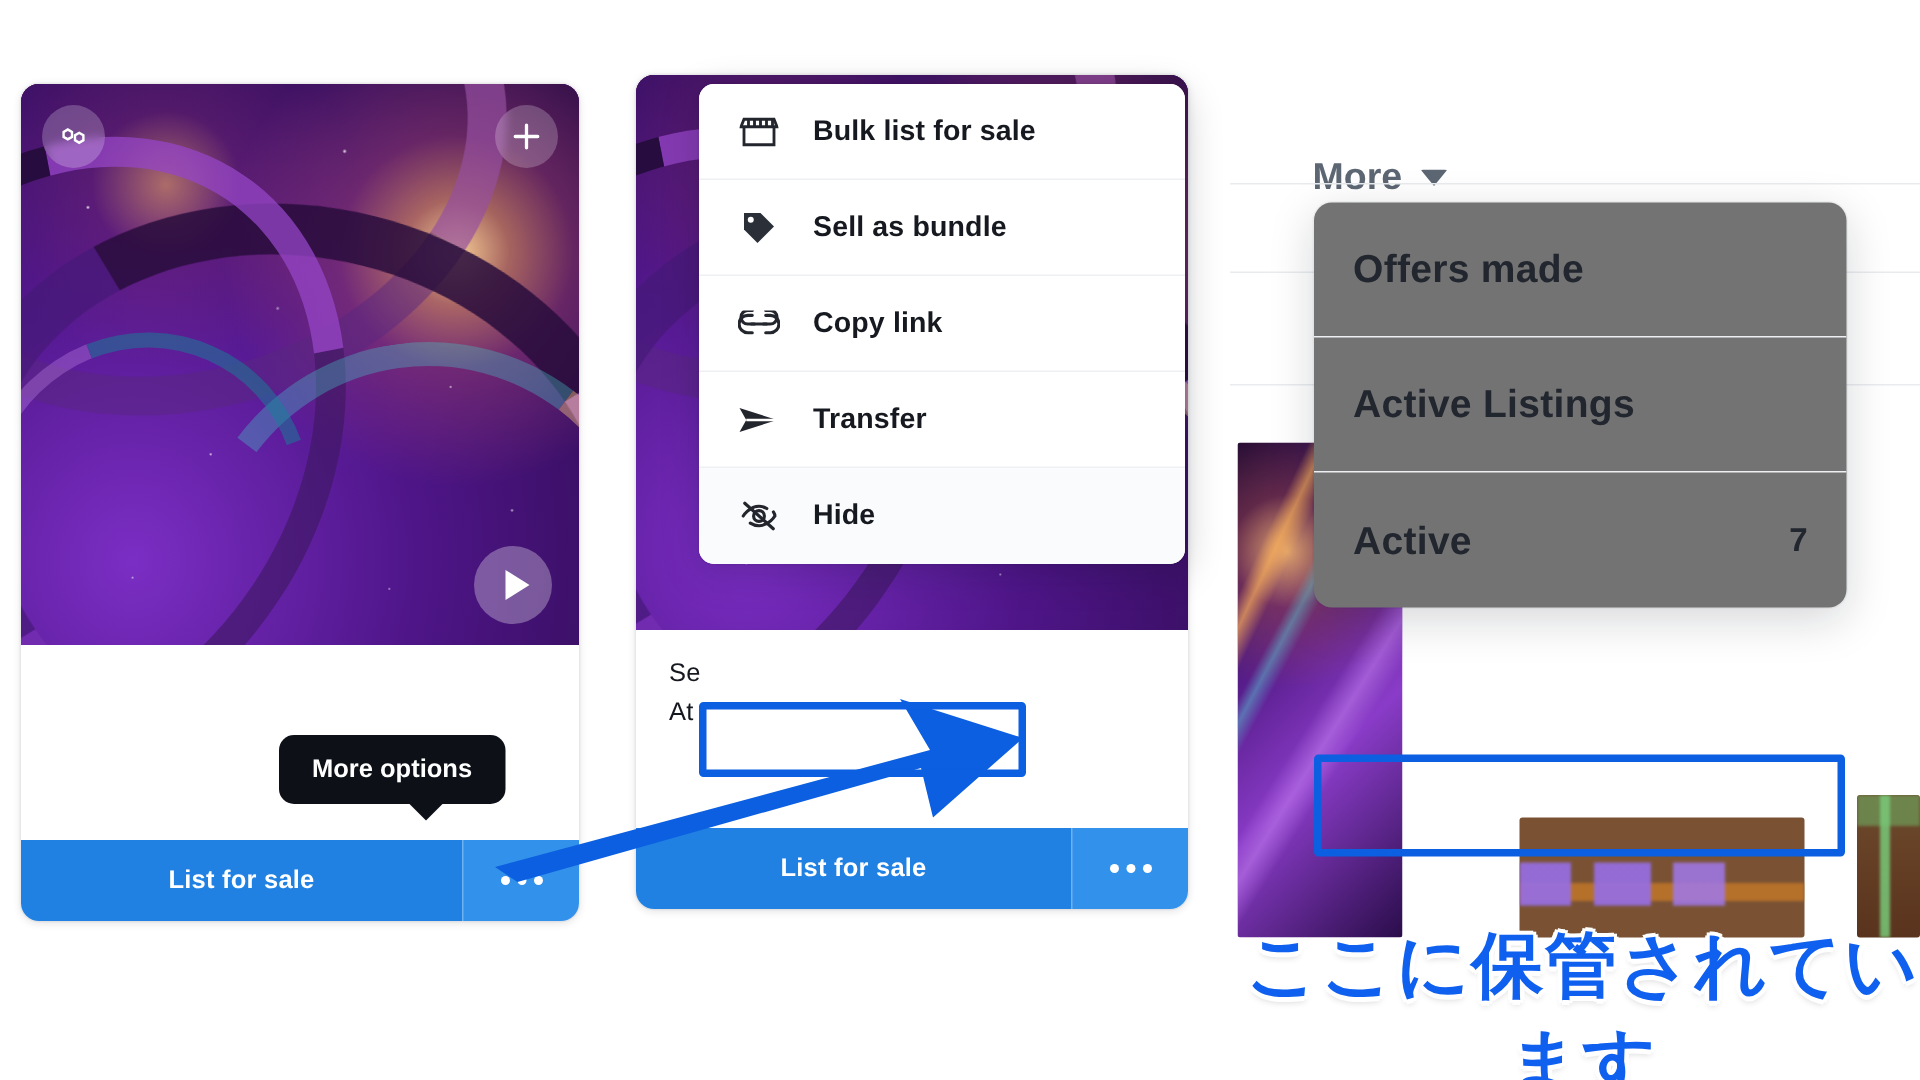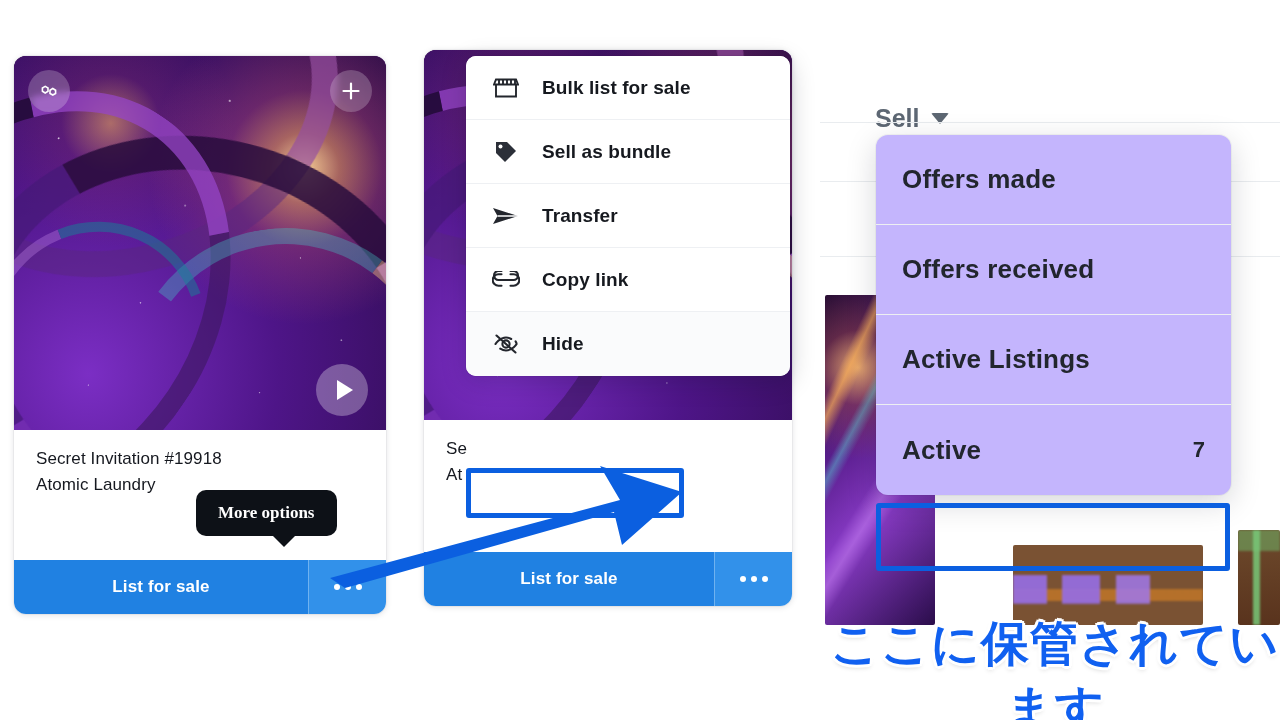--- a/index.html
+++ b/index.html
@@ -221,21 +221,21 @@
   .thumb-green::after{
     content:""; position:absolute; inset:0;
     background:
       linear-gradient(90deg, transparent 0 36%, rgba(120,200,120,.85) 36% 52%, transparent 52%),
       linear-gradient(180deg, rgba(110,190,110,.5) 0 22%, transparent 22%);
     filter: blur(1px);
   }
 
   .dd-menu {
     position:absolute;
-    background:#c4b5fd;
+    background:#737373;
     border-radius:12px;
     box-shadow: 0 8px 30px rgba(10,15,30,.17), 0 0 0 1px rgba(10,15,30,.04);
     overflow:hidden;
   }
   .dd-item {
     display:flex; align-items:center; justify-content:space-between;
     height:90px;
     padding:0 26px;
     border-bottom:1px solid #edeff2;
   }
@@ -303,38 +303,34 @@
         <svg width="22" height="22" viewBox="0 0 22 22">
           <path d="M11 3.5v15M3.5 11h15" stroke="#fff" stroke-width="2.2" stroke-linecap="round"></path>
         </svg>
       </div>
 
       <div class="play-btn">
         <span class="play-tri"></span>
       </div>
     </div>
 
-    <div class="nft-meta">
-      <div class="nft-title">Secret Invitation #19918</div>
-      <div class="nft-sub">Atomic Laundry</div>
-    </div>
 
     <div class="card-actions" style="position:absolute;left:0;bottom:0;width:100%;">
       <div class="btn-list">List for sale</div>
       <div class="btn-more">
         <span class="dots">
             <i></i>
             <i></i>
             <i></i>
           </span>
       </div>
     </div>
   </div>
 
-  <div class="tooltip" style="left:196px; top:490px;font-family:Liberation Serif, serif;">
+  <div class="tooltip" style="left:186px; top:490px;">
     <span>More options</span>
     <span class="tail"></span>
   </div>
 
   <div class="nft-card" style="left:424px; top:50px; width:368px; height:556px;">
 
     <div class="nft-art" style="height:370px;">
       <div class="art-layer art-base"></div>
       <div class="ring r1"></div>
       <div class="ring r2"></div>
@@ -378,38 +374,38 @@
         <svg width="26" height="26" viewBox="0 0 26 26">
           <path d="M3 3h11l9 9-11 11-9-9V3Z" fill="#2b2f38"></path>
           <circle cx="7.5" cy="7.5" r="2" fill="#fff"></circle>
         </svg>
       </span>
       <span class="ctx-label">Sell as bundle</span>
     </div>
 
     <div class="ctx-item">
       <span class="ctx-icon">
-        <svg width="28" height="22" viewBox="0 0 28 22">
-          <path d="M1 3 26 11 1 19l4.5-8L1 3Z" fill="#23262d"></path>
-          <path d="M5.5 11H26" stroke="#fff" stroke-width="1.6"></path>
-        </svg>
-      </span>
-      <span class="ctx-label">Transfer</span>
-    </div>
-
-    <div class="ctx-item">
-      <span class="ctx-icon">
         <svg width="28" height="18" viewBox="0 0 28 18" fill="none" stroke="#23262d" stroke-width="2.1" stroke-linecap="round">
           <path d="M11 9H6.5a4.5 4.5 0 0 1 0-9h3"></path>
           <path d="M17 9h4.5a4.5 4.5 0 0 0 0-9h-3" transform="translate(0,0)"></path>
           <path d="M9 9h10"></path>
           <path d="M9.5 3.2H6.5a5.8 5.8 0 0 0 0 11.6h3M18.5 3.2h3a5.8 5.8 0 0 1 0 11.6h-3"></path>
         </svg>
       </span>
       <span class="ctx-label">Copy link</span>
+    </div>
+
+    <div class="ctx-item">
+      <span class="ctx-icon">
+        <svg width="28" height="22" viewBox="0 0 28 22">
+          <path d="M1 3 26 11 1 19l4.5-8L1 3Z" fill="#23262d"></path>
+          <path d="M5.5 11H26" stroke="#fff" stroke-width="1.6"></path>
+        </svg>
+      </span>
+      <span class="ctx-label">Transfer</span>
     </div>
 
 
     <div class="ctx-item soft">
       <span class="ctx-icon">
         <svg width="28" height="24" viewBox="0 0 28 24" fill="none" stroke="#23262d" stroke-width="2.1" stroke-linecap="round">
           <path d="M3.5 12S7.5 5.5 14 5.5c2 0 3.7.6 5.2 1.5"></path>
           <path d="M23.6 9.3c.6.9 1 1.7 1 2.7 0 0-4 6.5-10.6 6.5-2.3 0-4.2-.8-5.8-1.8"></path>
           <circle cx="14" cy="12" r="3.6"></circle>
           <path d="M4.5 3.5 23.5 20.5"></path>
@@ -417,43 +413,39 @@
       </span>
       <span class="ctx-label">Hide</span>
     </div>
   </div>
 
   <div class="hl" style="left:466px; top:468px; width:218px; height:50px;"></div>
 
   <div class="panel">
 
     <div class="more-trigger">
-      <span>Sell</span>
+      <span>More</span>
       <span class="chev"></span>
     </div>
 
     <div class="rule" style="top:82px; width:460px;"></div>
     <div class="rule" style="top:141px; width:460px;"></div>
     <div class="rule" style="top:216px; width:460px;"></div>
 
     <div class="thumb thumb-purple" style="left:5px; top:255px; width:110px; height:330px;"></div>
     <div class="thumb thumb-pixel" style="left:193px; top:505px; width:190px; height:80px;"></div>
     <div class="thumb thumb-green" style="left:418px; top:490px; width:42px; height:95px;"></div>
 
     <div class="dd-menu" style="left:56px; top:95px; width:355px;">
 
       <div class="dd-item">
         <span class="dd-label">Offers made</span>
         <span class="dd-count"></span>
       </div>
 
-      <div class="dd-item">
-        <span class="dd-label">Offers received</span>
-        <span class="dd-count"></span>
-      </div>
 
       <div class="dd-item">
         <span class="dd-label">Active Listings</span>
         <span class="dd-count"></span>
       </div>
 
 
       <div class="dd-item">
         <span class="dd-label">Active</span>
         <span class="dd-count">7</span>

